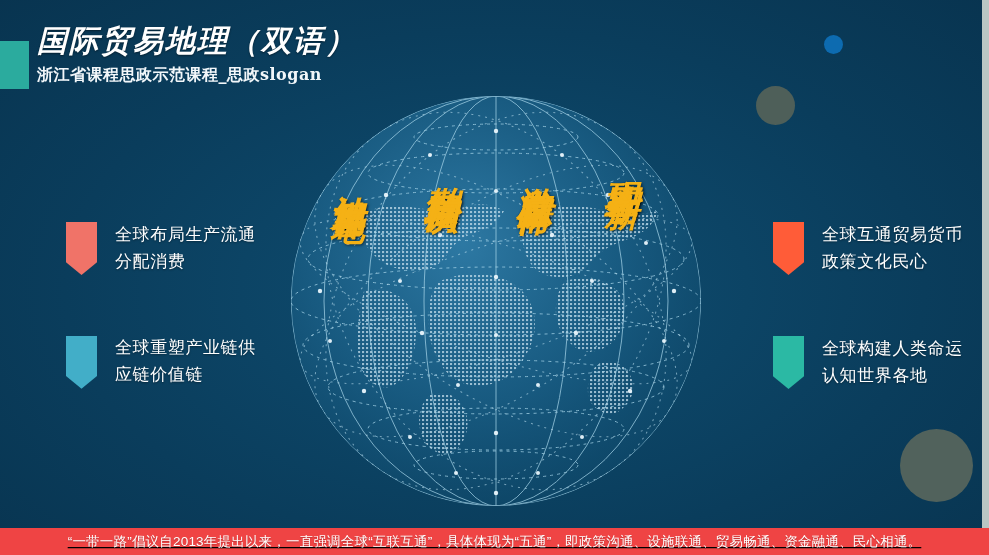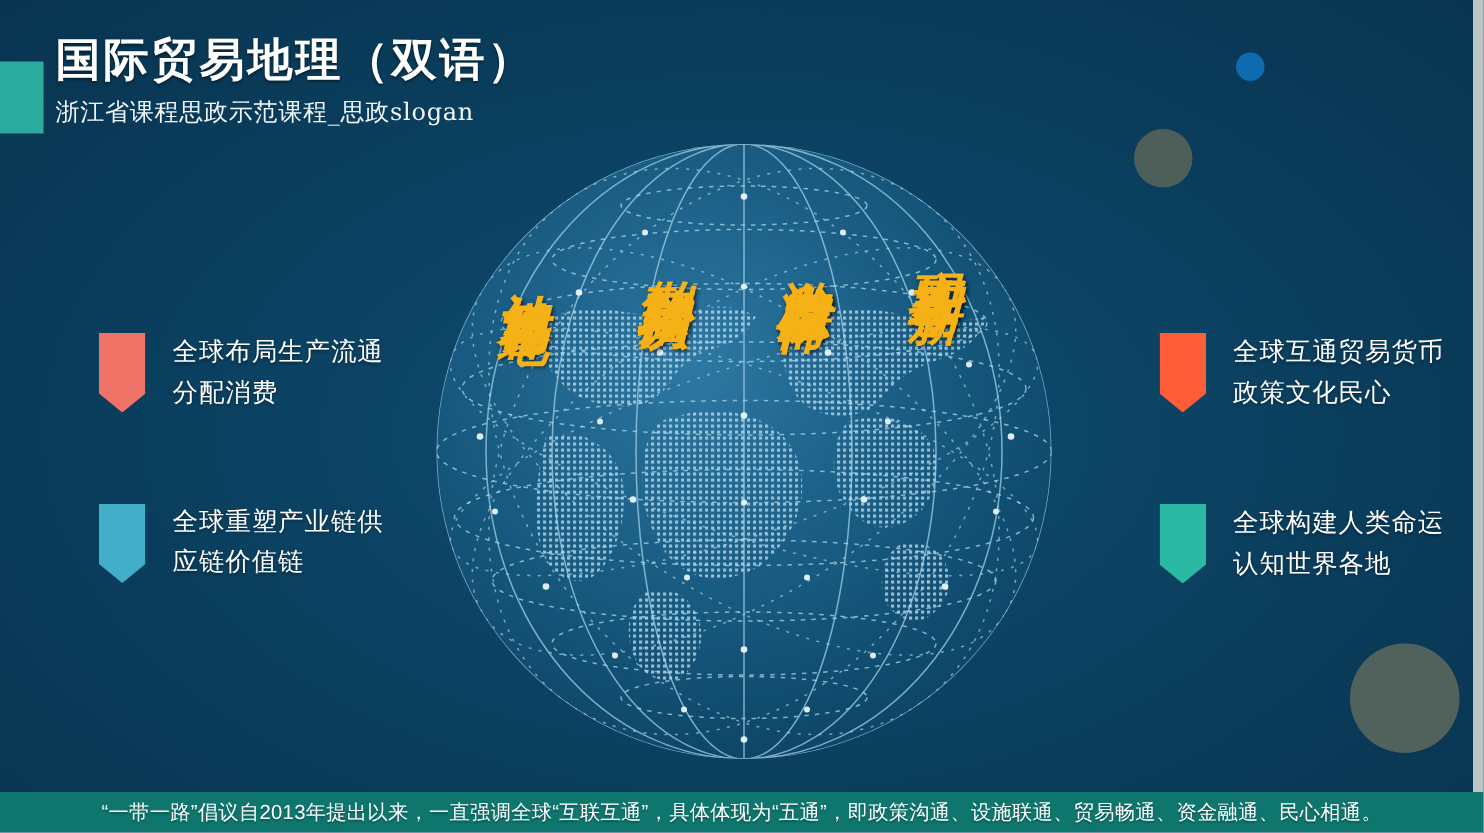--- a/index.html
+++ b/index.html
@@ -35,30 +35,31 @@
     background:#2bab9e;
   }
   #title-block { position:absolute; left:37px; top:24px; width:420px; }
   #page-title {
     color:#ffffff;
     font-size:30px;
     line-height:1.15;
     font-weight:bold;
     letter-spacing:2px;
     font-family:"DejaVu Serif","Liberation Serif",serif;
+    font-style:italic;
     text-shadow:0 1px 2px rgba(0,0,0,.45);
     white-space:nowrap;
   }
   #page-subtitle {
     margin-top:6px;
     color:#f2f7fa;
     font-size:16px;
     letter-spacing:.5px;
     font-family:"DejaVu Serif","Liberation Serif",serif;
-    font-weight:normal;
+    font-weight:bold;
     white-space:nowrap;
   }
 
   
   #globe-wrap {
     position:absolute; left:290px; top:95px; width:412px; height:412px;
   }
   #globe-svg { display:block; width:412px; height:412px; }
 
   
@@ -251,17 +252,17 @@
 政策文化民心</div>
   </div>
   <div class="bullet-item" id="bullet-right-2">
     <div class="bullet-marker" style="background: rgb(43, 185, 164);"></div>
     <div class="bullet-text">全球构建人类命运
 认知世界各地</div>
   </div>
 
   <div id="right-edge"></div>
 
-  <div id="bottom-banner" style="background: #0f766e;">
+  <div id="bottom-banner" style="background: #ef4444; text-decoration: underline;">
     <div id="bottom-banner-text">“一带一路”倡议自2013年提出以来，一直强调全球“互联互通”，具体体现为“五通”，即政策沟通、设施联通、贸易畅通、资金融通、民心相通。</div>
   </div>
 
 </div>
 
 </body></html>

